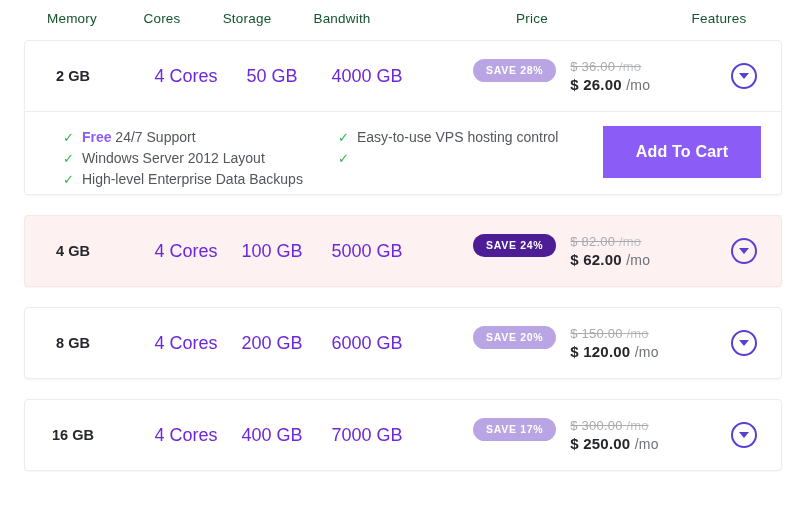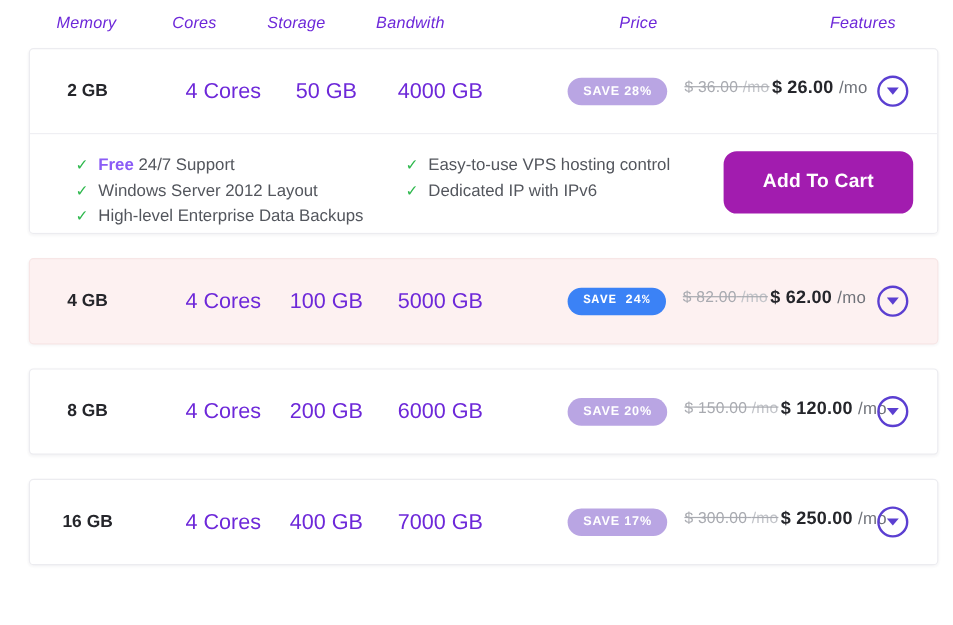--- a/index.html
+++ b/index.html
@@ -23,25 +23,24 @@
   
   .table-head {
     position: relative;
     height: 40px;
     margin: 0 24px;
   }
   .th {
     position: absolute;
     top: 11px;
     font-size: 13.5px;
-    color: #6d28d9;
+    color: #14532d;
     letter-spacing: .2px;
     white-space: nowrap;
     transform: translateX(-50%);
-    font-style: italic;
   }
   .th-memory   { left: 48px;  }
   .th-cores    { left: 138px; }
   .th-storage  { left: 223px; }
   .th-bandwith { left: 318px; }
   .th-price    { left: 508px; }
   .th-features { left: 695px; }
 
   
   .card {
@@ -97,21 +96,21 @@
   .badge {
     display: inline-block;
     padding: 6px 13px 6px 13px;
     border-radius: 14px;
     color: #ffffff;
     font-size: 10.5px;
     font-weight: bold;
     letter-spacing: .7px;
     line-height: 1;
   }
-  .prices { display: flex; flex-direction: row; gap: 2px; }
+  .prices { display: flex; flex-direction: column; gap: 2px; }
   .old-price {
     font-size: 13px;
     color: #a8aab0;
     text-decoration: line-through;
     letter-spacing: .2px;
   }
   .old-price .per { color: #c2c4c9; }
   .new-price {
     font-size: 15px;
     color: #25262b;
@@ -176,24 +175,24 @@
     flex: 0 0 auto;
   }
   .feat-item b { color: #8b5cf6; font-weight: bold; }
 
   .cart-btn {
     position: absolute;
     right: 20px;
     top: 14px;
     width: 158px;
     height: 52px;
-    background: #a21caf;
+    background: #8b5cf6;
     color: #ffffff;
     border: none;
-    border-radius: 11px;
+    border-radius: 0;
     font-family: "Liberation Sans", sans-serif;
     font-size: 16px;
     font-weight: bold;
     letter-spacing: .2px;
     cursor: pointer;
   }
 </style>
 </head>
 <body>
 
@@ -241,34 +240,33 @@
               <span><span>High-level Enterprise Data Backups</span></span>
             </div>
           </div>
           <div class="feat-col feat-col-2">
             <div class="feat-item">
               <span class="check">✓</span>
               <span><span>Easy-to-use VPS hosting control</span></span>
             </div>
             <div class="feat-item">
               <span class="check">✓</span>
-              <span><span>Dedicated IP with IPv6</span></span>
             </div>
           </div>
           <button class="cart-btn">Add To Cart</button>
         </div>
       </div>
       <div class="card highlight">
         <div class="row">
           <div class="cell c-memory">4 GB</div>
           <div class="cell c-cores">4 Cores</div>
           <div class="cell c-storage">100 GB</div>
           <div class="cell c-bandwith">5000 GB</div>
           <div class="price-block">
-            <span class="badge" style="background: #3b82f6; font-family: Liberation Mono, monospace;">SAVE 24%</span>
+            <span class="badge" style="background: #4c1d95;">SAVE 24%</span>
             <div class="prices">
               <div class="old-price"><span>$ 82.00</span> <span class="per">/mo</span></div>
               <div class="new-price"><span>$ 62.00</span> <span class="per">/mo</span></div>
             </div>
           </div>
           <div class="expander">
             <span class="caret"></span>
           </div>
         </div>
       </div>

